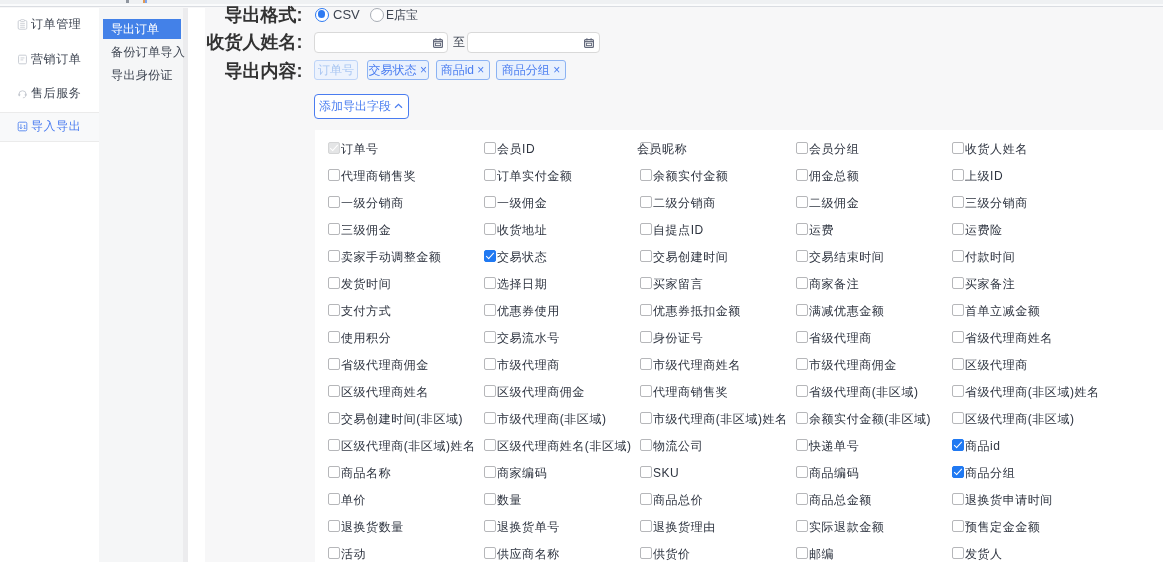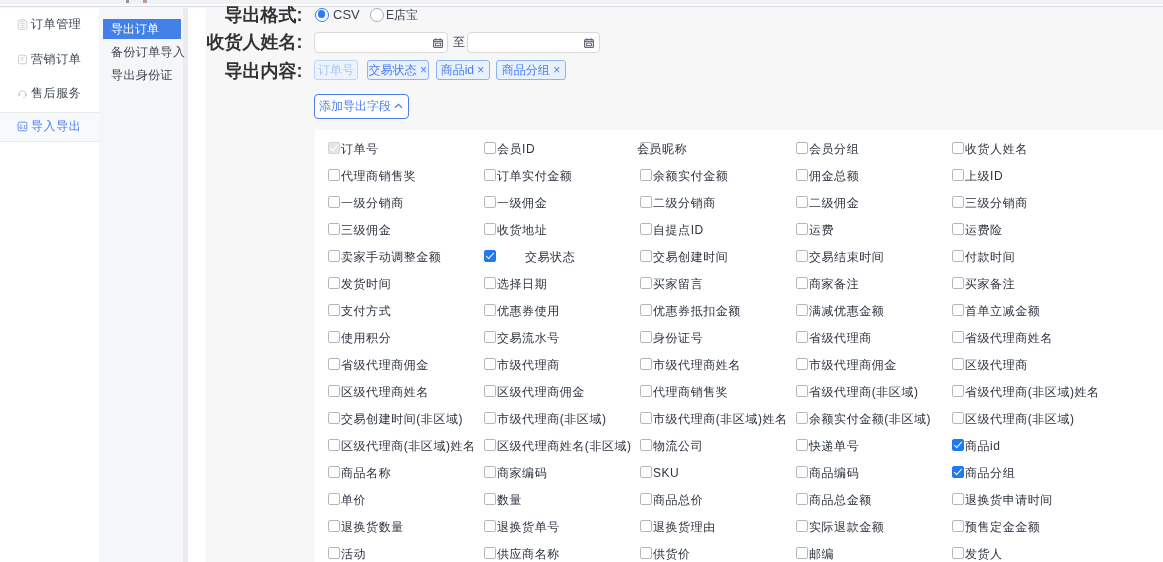--- a/index.html
+++ b/index.html
@@ -146,21 +146,21 @@
 <span class="gl" style="left:497px;top:223.8px">收货地址</span>
 <span class="cb " style="left:640px;top:223.3px"></span>
 <span class="gl" style="left:653px;top:223.8px">自提点ID</span>
 <span class="cb " style="left:796px;top:223.3px"></span>
 <span class="gl" style="left:809px;top:223.8px">运费</span>
 <span class="cb " style="left:952px;top:223.3px"></span>
 <span class="gl" style="left:965px;top:223.8px">运费险</span>
 <span class="cb " style="left:328px;top:250.3px"></span>
 <span class="gl" style="left:341px;top:250.8px">卖家手动调整金额</span>
 <span class="cb on" style="left:484px;top:250.3px"></span>
-<span class="gl" style="left:525px;top:250.8px">交易状态</span>
+<span class="gl" style="left:497px;top:250.8px">交易状态</span>
 <span class="cb " style="left:640px;top:250.3px"></span>
 <span class="gl" style="left:653px;top:250.8px">交易创建时间</span>
 <span class="cb " style="left:796px;top:250.3px"></span>
 <span class="gl" style="left:809px;top:250.8px">交易结束时间</span>
 <span class="cb " style="left:952px;top:250.3px"></span>
 <span class="gl" style="left:965px;top:250.8px">付款时间</span>
 <span class="cb " style="left:328px;top:277.3px"></span>
 <span class="gl" style="left:341px;top:277.8px">发货时间</span>
 <span class="cb " style="left:484px;top:277.3px"></span>
 <span class="gl" style="left:497px;top:277.8px">选择日期</span>

